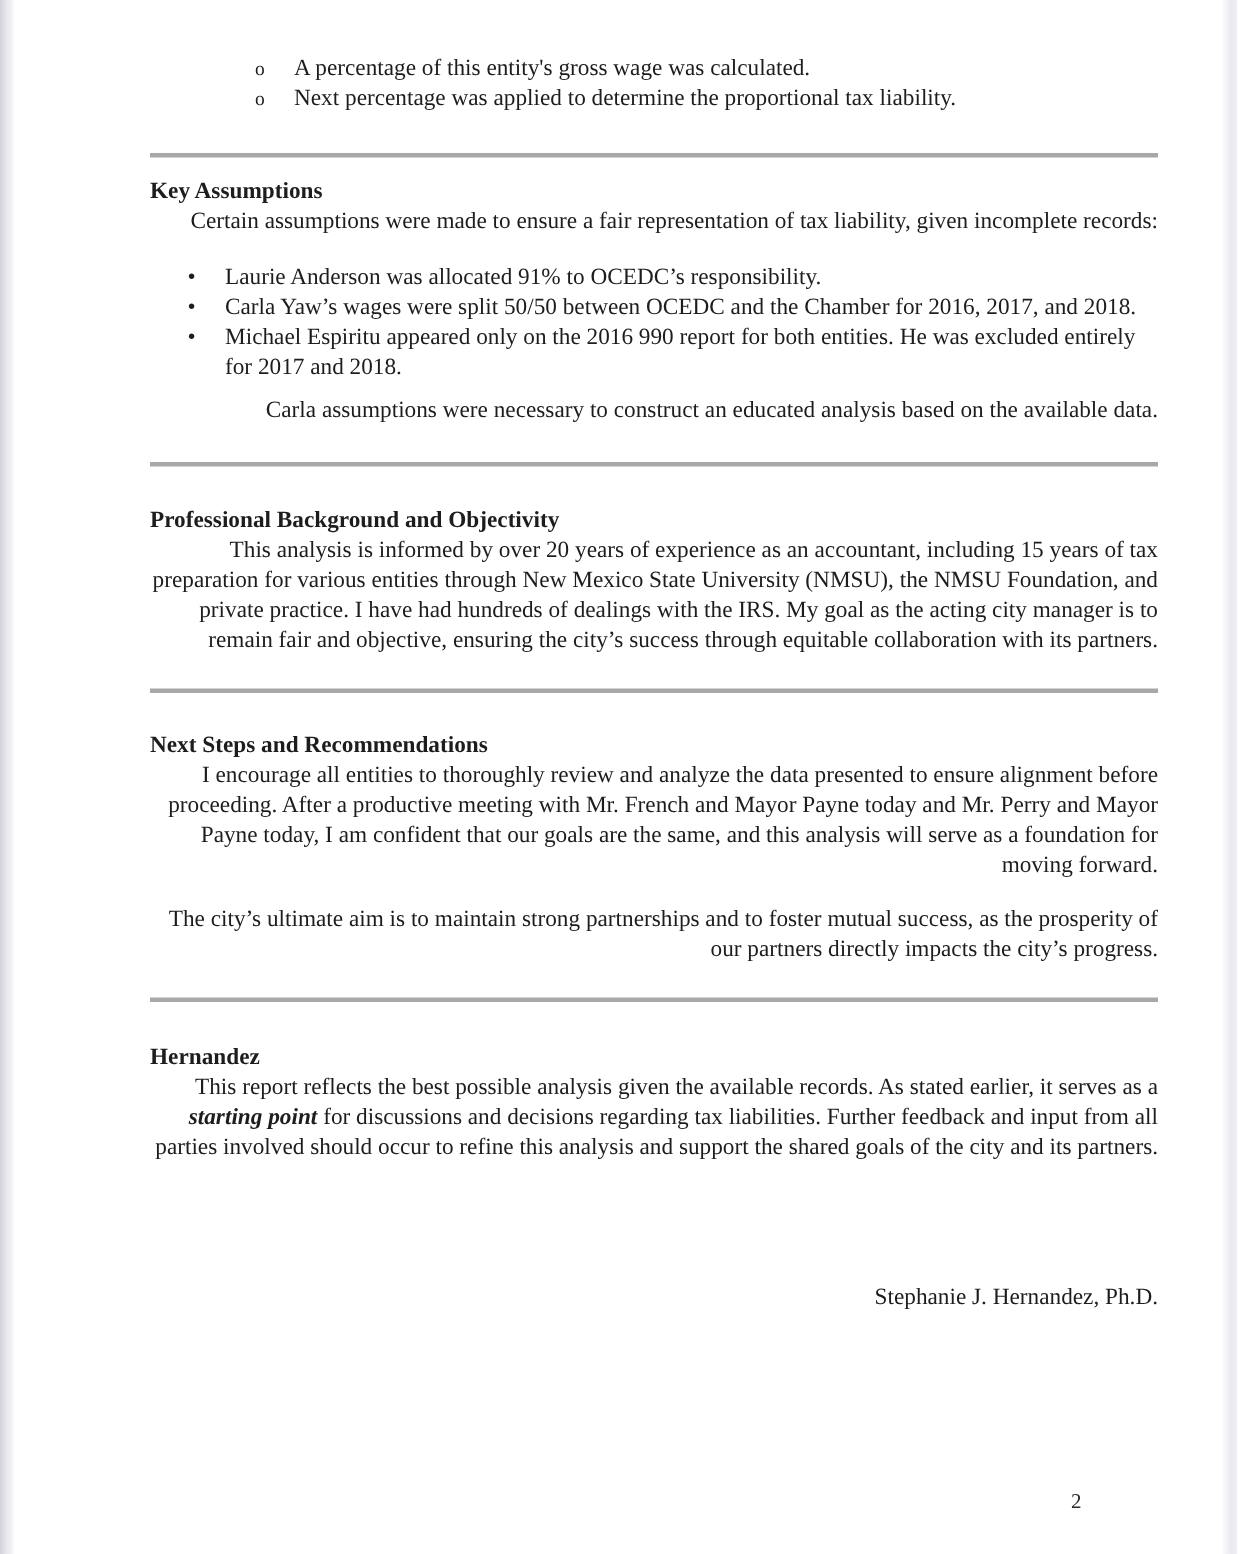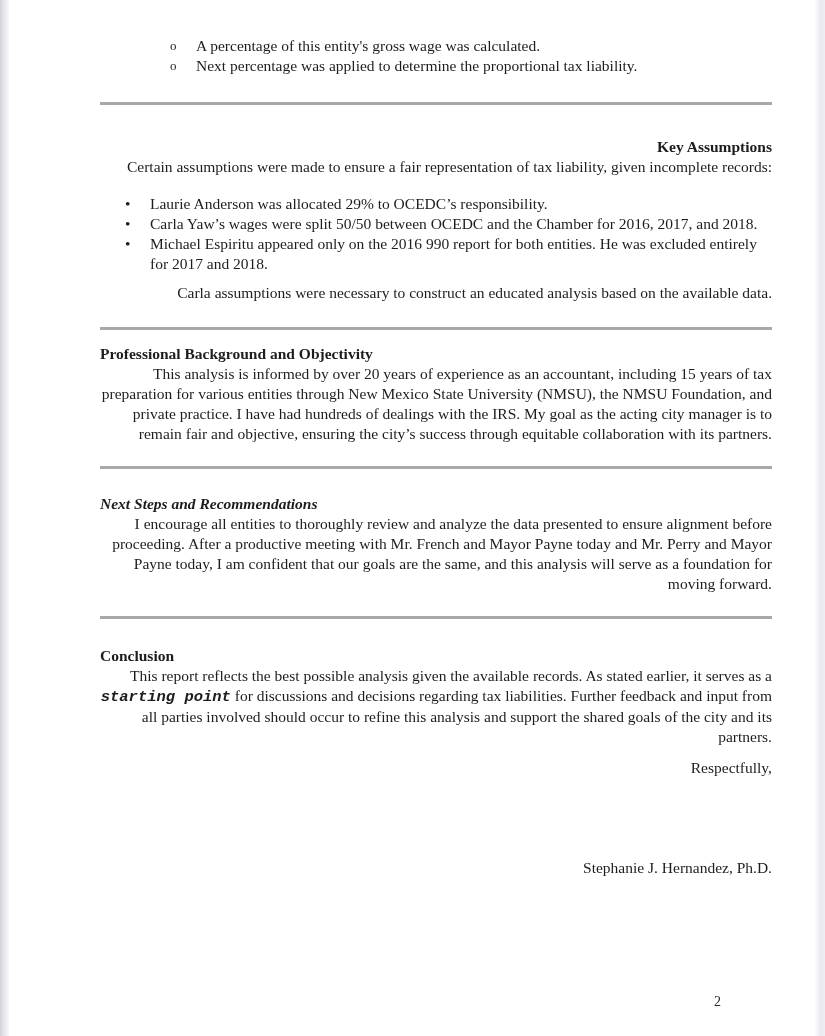--- a/index.html
+++ b/index.html
@@ -62,37 +62,36 @@
     position: relative;
     padding-left: 50px;
   }
   .bullet-list .marker {
     position: absolute;
     left: 25px;
     top: 0;
   }
 
   .mt-divider1 { margin-top: 26px; }
-  .mt-heading1 { margin-top: 32px; text-align: right; }
+  .mt-heading1 { margin-top: 13px; }
   .mt-bullets  { margin-top: 17px; }
   .mt-closing  { margin-top: 9px; }
   .mt-divider2 { margin-top: 24px; }
-  .mt-heading2 { margin-top: 14px; }
+  .mt-heading2 { margin-top: 26px; }
   .mt-divider3 { margin-top: 22px; }
-  .mt-heading3 { margin-top: 25px; font-style: italic; }
+  .mt-heading3 { margin-top: 25px; }
   .mt-para2    { margin-top: 16px; }
   .mt-divider4 { margin-top: 22px; }
   .mt-heading4 { margin-top: 27px; }
   .mt-respect  { margin-top: 11px; }
   .mt-name     { margin-top: 80px; }
 
   .emphasis {
     font-weight: bold;
     font-style: italic;
-    font-family: Liberation Mono, monospace;
   }
   .page-number {
     position: absolute;
     left: 714px;
     top: 994px;
     font-size: 14px;
     color: #2a2a2a;
   }
 </style>
 </head>
@@ -115,21 +114,21 @@
   </ul>
 
   <div class="divider mt-divider1"></div>
 
   <div class="heading mt-heading1">Key Assumptions</div>
   <p>Certain assumptions were made to ensure a fair representation of tax liability, given incomplete records:</p>
 
   <ul class="bullet-list mt-bullets">
     <li>
       <span class="marker">•</span>
-      <span>Laurie Anderson was allocated 29% to OCEDC’s responsibility.</span>
+      <span>Laurie Anderson was allocated 91% to OCEDC’s responsibility.</span>
     </li>
     <li>
       <span class="marker">•</span>
       <span>Carla Yaw’s wages were split 50/50 between OCEDC and the Chamber for 2016, 2017, and 2018.</span>
     </li>
     <li>
       <span class="marker">•</span>
       <span>Michael Espiritu appeared only on the 2016 990 report for both entities. He was excluded entirely for 2017 and 2018.</span>
     </li>
   </ul>
@@ -138,25 +137,25 @@
 
   <div class="divider mt-divider2"></div>
 
   <div class="heading mt-heading2">Professional Background and Objectivity</div>
   <p>This analysis is informed by over 20 years of experience as an accountant, including 15 years of tax preparation for various entities through New Mexico State University (NMSU), the NMSU Foundation, and private practice. I have had hundreds of dealings with the IRS. My goal as the acting city manager is to remain fair and objective, ensuring the city’s success through equitable collaboration with its partners.</p>
 
   <div class="divider mt-divider3"></div>
 
   <div class="heading mt-heading3">Next Steps and Recommendations</div>
   <p>I encourage all entities to thoroughly review and analyze the data presented to ensure alignment before proceeding. After a productive meeting with Mr. French and Mayor Payne today and Mr. Perry and Mayor Payne today, I am confident that our goals are the same, and this analysis will serve as a foundation for moving forward.</p>
+  <p class="mt-para2">The city’s ultimate aim is to maintain strong partnerships and to foster mutual success, as the prosperity of our partners directly impacts the city’s progress.</p>
 
   <div class="divider mt-divider4"></div>
 
-  <div class="heading mt-heading4">Conclusion</div>
+  <div class="heading mt-heading4">Hernandez</div>
   <p><span>This report reflects the best possible analysis given the available records. As stated earlier, it serves as a </span><span class="emphasis">starting point</span><span> for discussions and decisions regarding tax liabilities. Further feedback and input from all parties involved should occur to refine this analysis and support the shared goals of the city and its partners.</span></p>
 
-  <p class="mt-respect">Respectfully,</p>
 
   <p class="mt-name">Stephanie J. Hernandez, Ph.D.</p>
 
 </div>
 
 <div class="page-number">2</div>
 
 </body></html>

